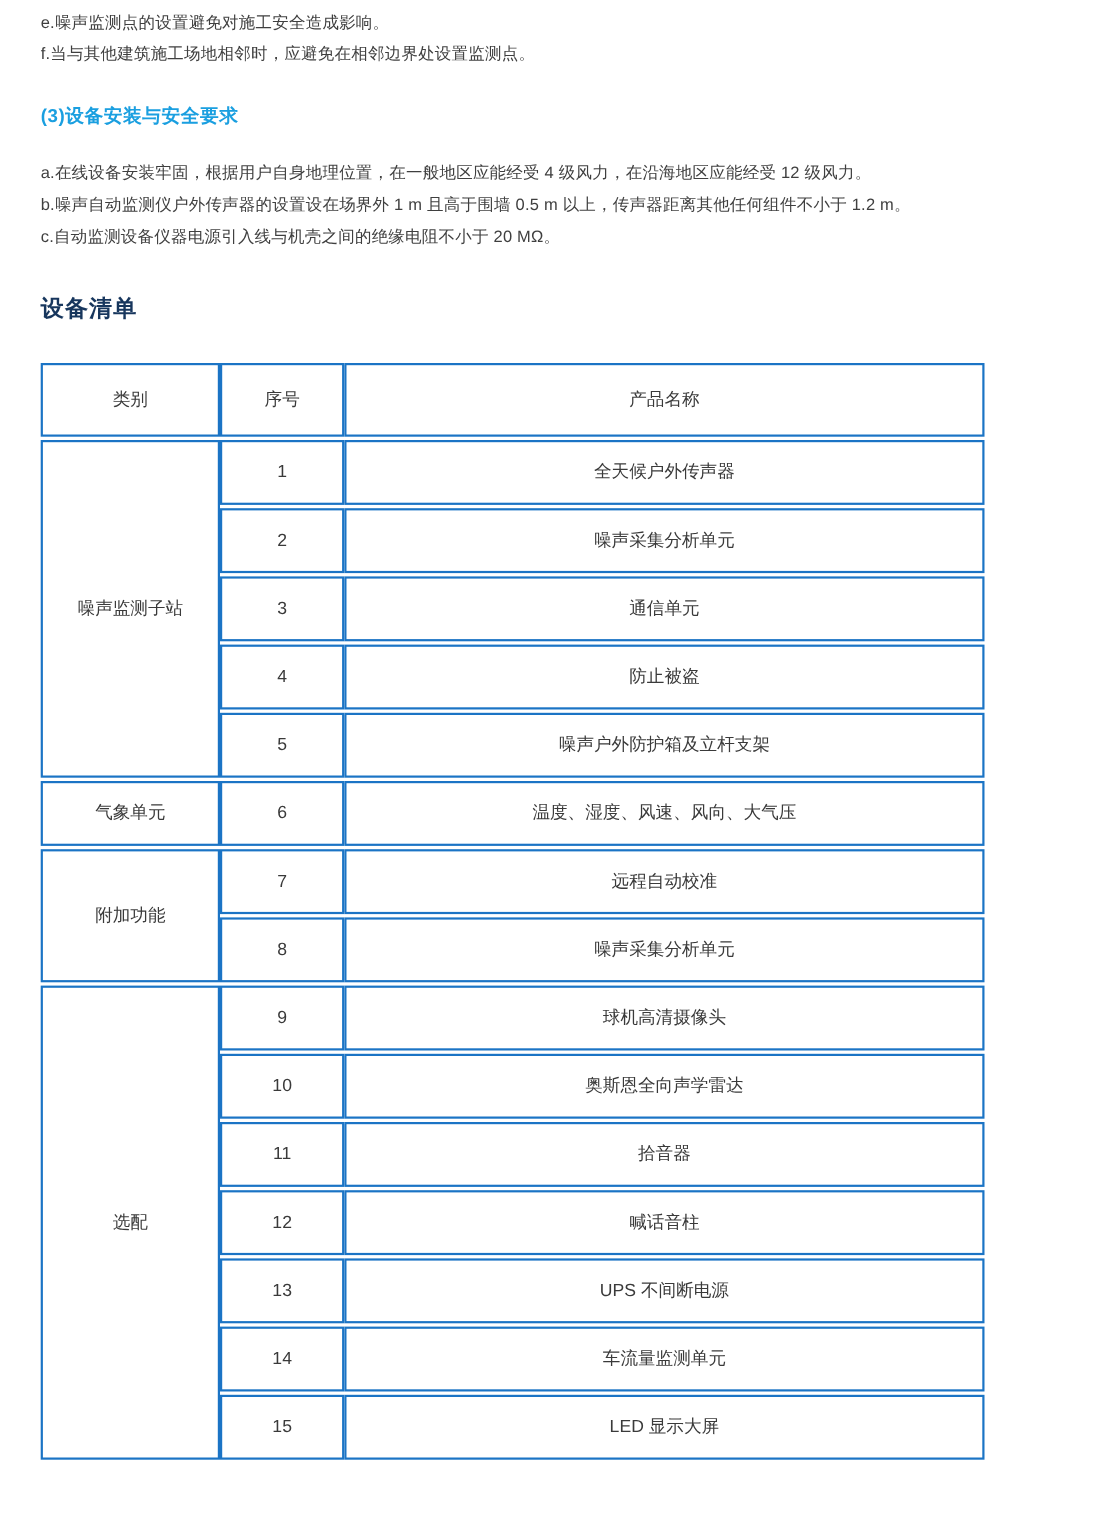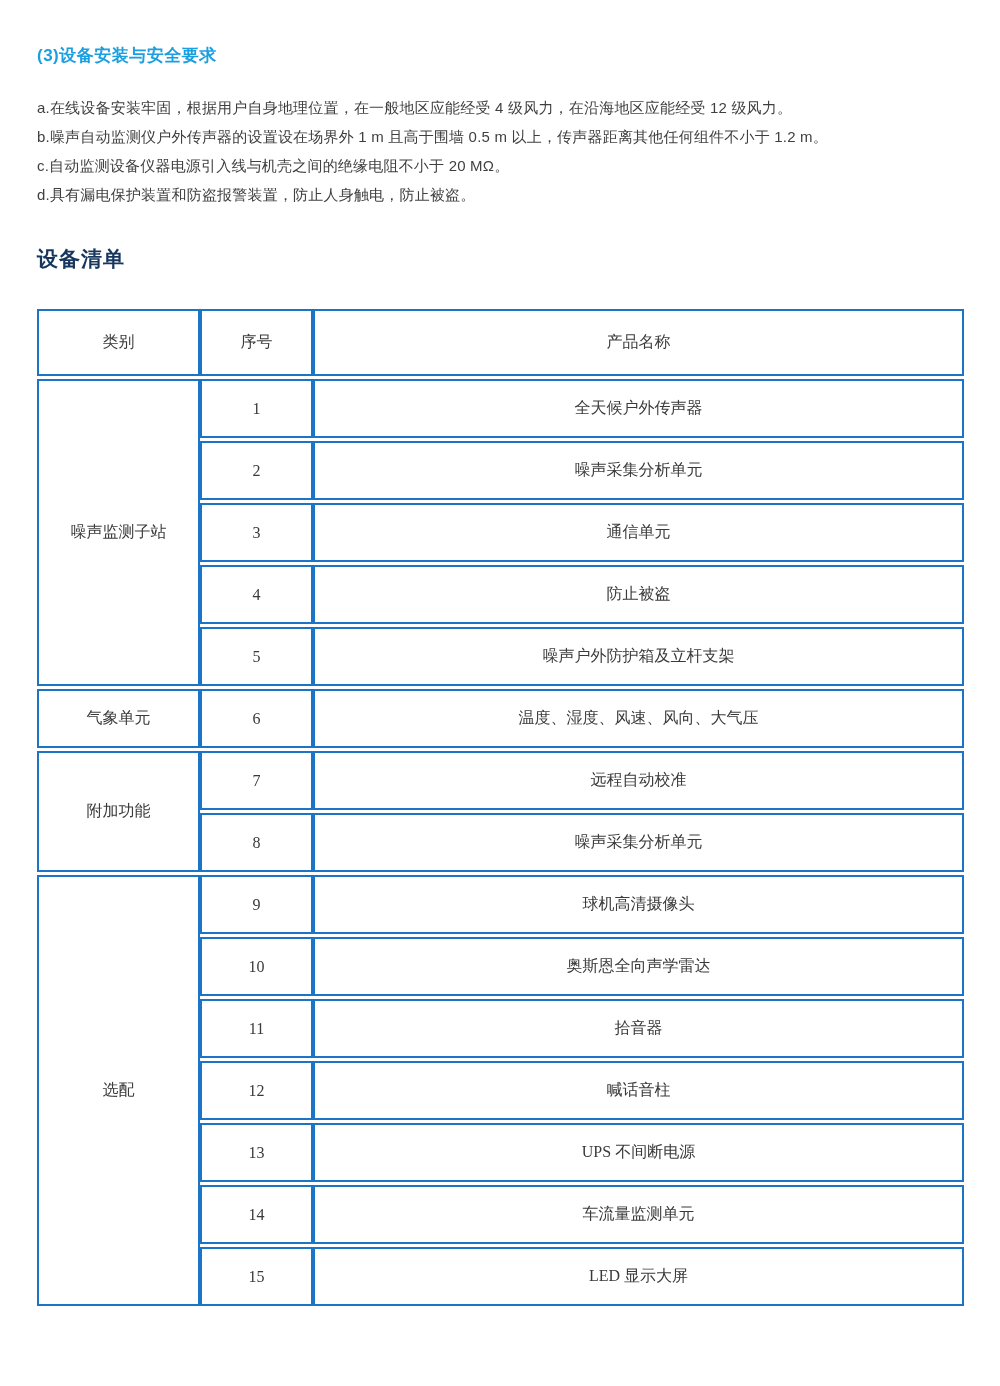--- a/index.html
+++ b/index.html
@@ -32,25 +32,24 @@
   }
   .list-title {
     color: #17365d;
     font-size: 21px;
     font-weight: bold;
     margin: 40px 0 0 0;
     letter-spacing: 1px;
   }
   table.equipment {
     margin-top: 33px;
-    width: 927px;
+    width: 858px;
     table-layout: fixed;
     border-collapse: separate;
     border-spacing: 0 3px;
-    font-family: Liberation Serif, serif;
   }
   table.equipment td {
     border: 2px solid #1b74c5;
     text-align: center;
     vertical-align: middle;
     font-size: 16px;
     color: #3a3a3a;
     background: #ffffff;
     padding: 0 4px;
     overflow: hidden;
@@ -62,27 +61,28 @@
   table.equipment td.col-no  { width: 101px; }
   table.equipment tbody td {
     height: 55px;
   }
 </style>
 </head>
 <body>
 
 <div class="page">
 
+  <p class="body-line">e.噪声监测点的设置避免对施工安全造成影响。</p>
+  <p class="body-line">f.当与其他建筑施工场地相邻时，应避免在相邻边界处设置监测点。</p>
 
   <div class="section-heading">(3)设备安装与安全要求</div>
 
   <p class="body-line">a.在线设备安装牢固，根据用户自身地理位置，在一般地区应能经受 4 级风力，在沿海地区应能经受 12 级风力。</p>
   <p class="body-line">b.噪声自动监测仪户外传声器的设置设在场界外 1 m 且高于围墙 0.5 m 以上，传声器距离其他任何组件不小于 1.2 m。</p>
   <p class="body-line">c.自动监测设备仪器电源引入线与机壳之间的绝缘电阻不小于 20 MΩ。</p>
-  <p class="body-line">d.具有漏电保护装置和防盗报警装置，防止人身触电，防止被盗。</p>
 
   <h2 class="list-title">设备清单</h2>
 
   <table class="equipment">
     <thead>
       <tr class="header-row">
         <td class="col-cat">类别</td>
         <td class="col-no">序号</td>
         <td class="col-name">产品名称</td>
       </tr>

